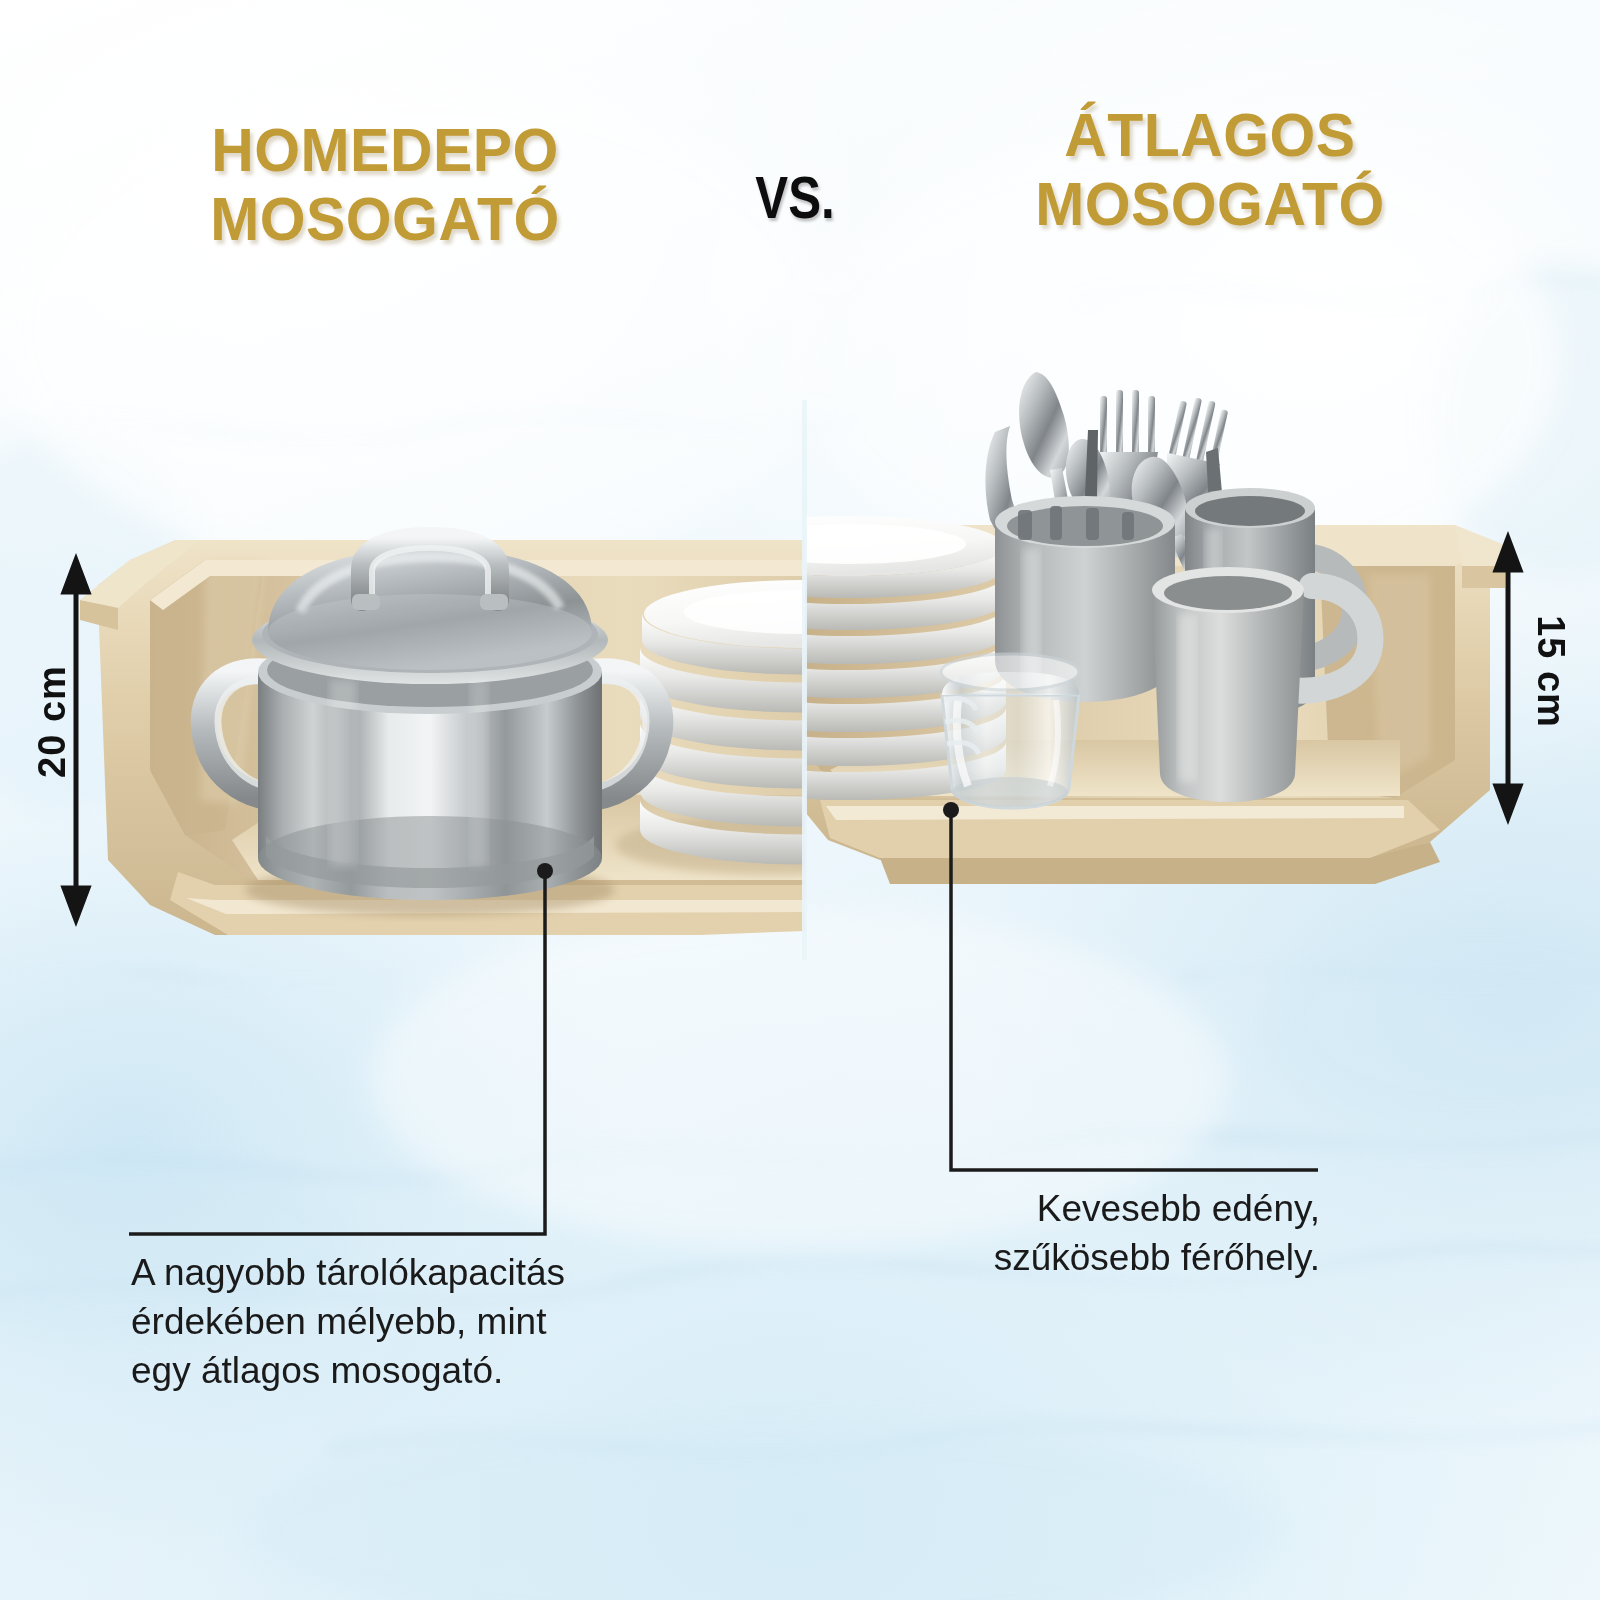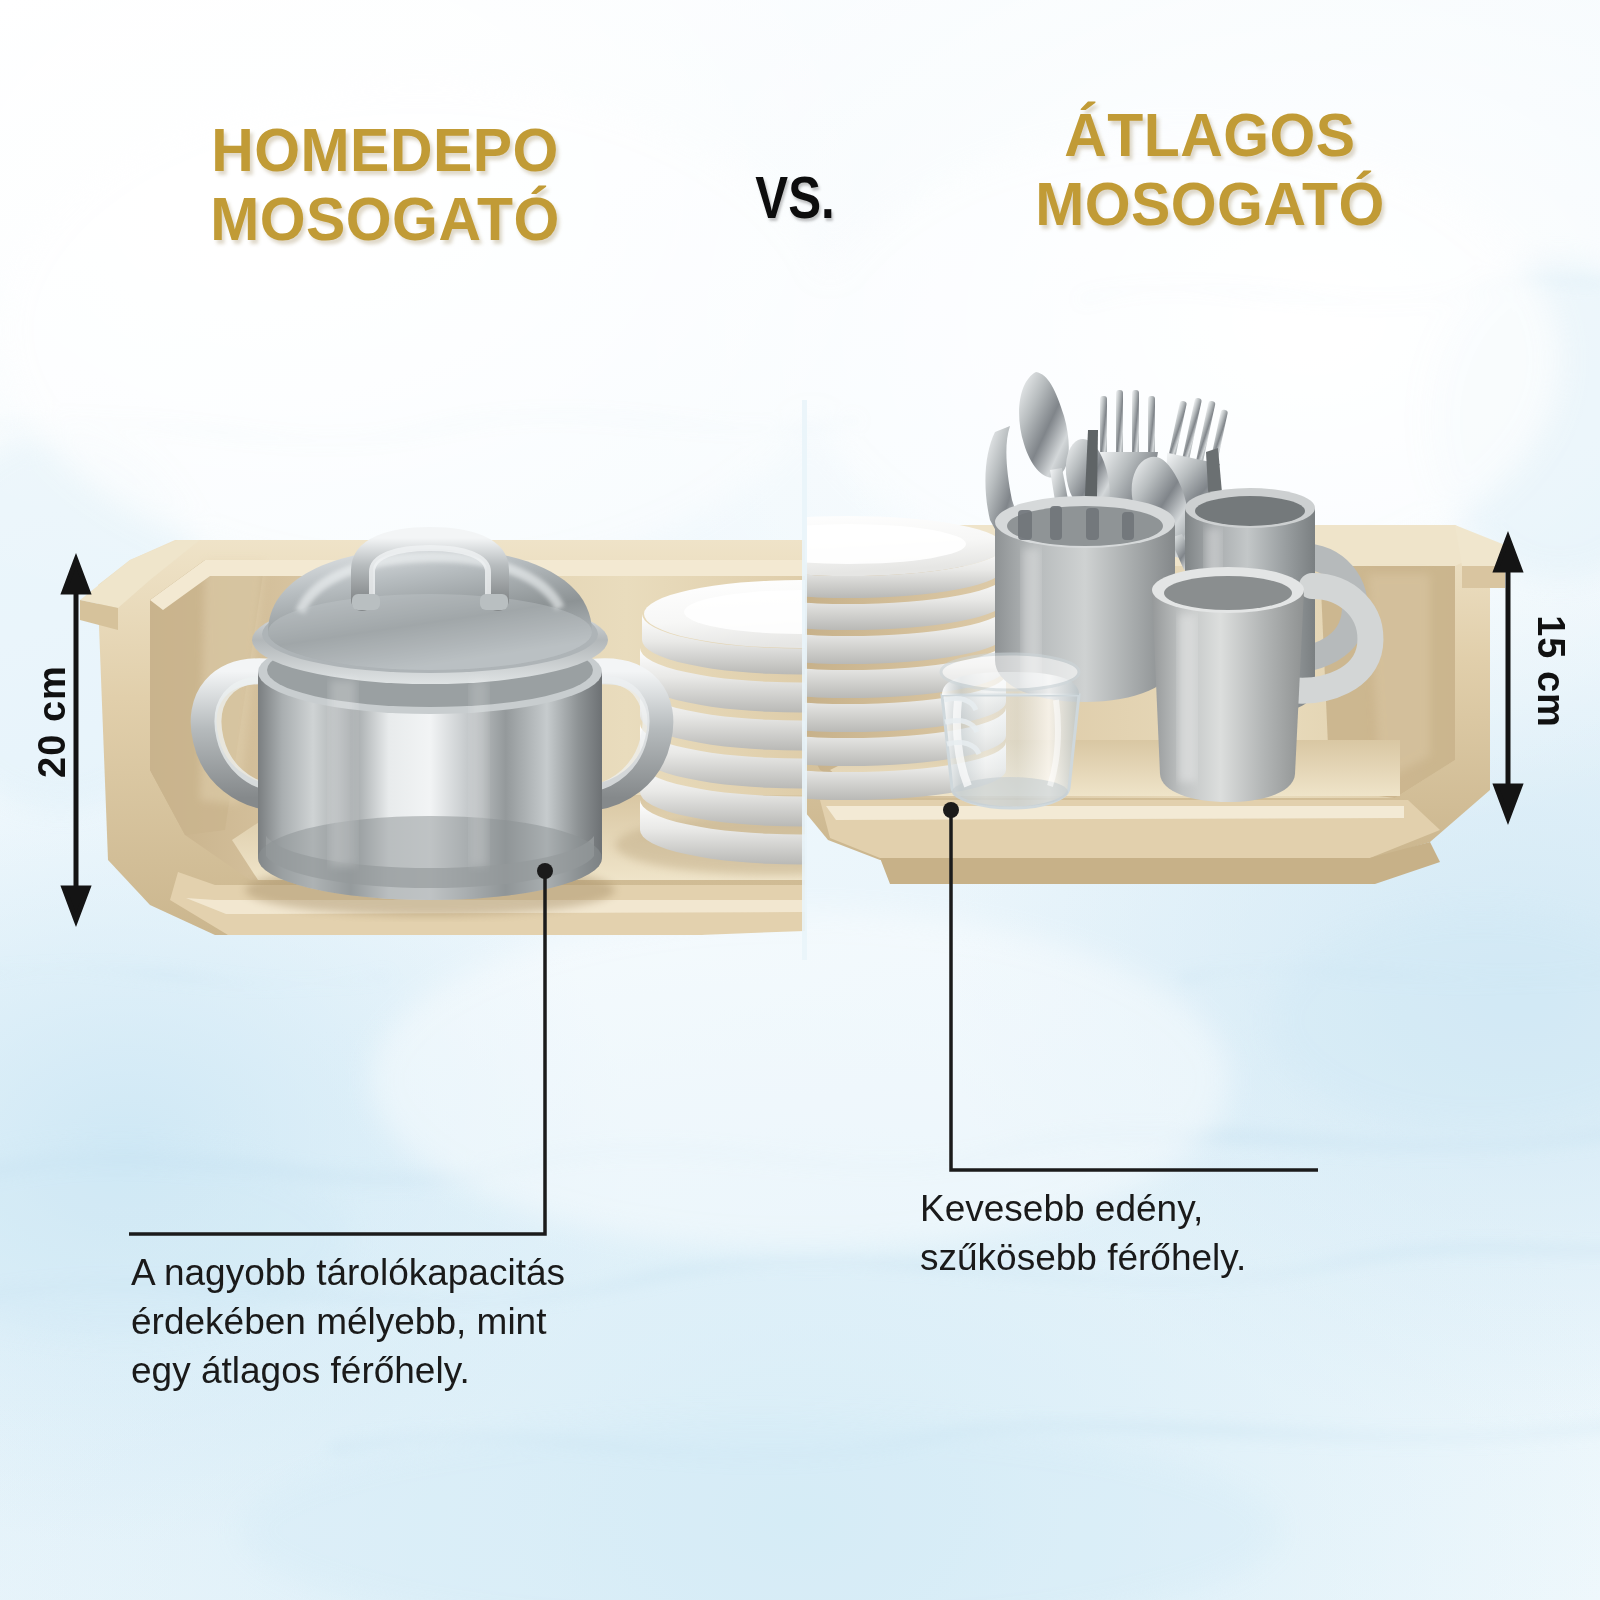--- a/index.html
+++ b/index.html
@@ -75,21 +75,21 @@
   
   .callout{
     position:absolute;
     font-size:37px;
     line-height:1.33;
     color:#1a1a1a;
     white-space:pre-line;
     z-index:7;
   }
   #callout-left { left:131px; top:1248px; width:560px; text-align:left; }
-  #callout-right{ left:920px; top:1184px; width:400px; text-align:left; }
+  #callout-right{ left:920px; top:1184px; width:400px; text-align:right; }
 </style>
 </head>
 <body>
 
 <div id="bg">
   <div class="marble-base"></div>
   <svg class="marble-veins" viewBox="0 0 1600 1600" preserveAspectRatio="none">
     <defs>
       <linearGradient id="veinG" x1="0" y1="0" x2="1" y2="1">
         <stop offset="0%" stop-color="#cfe6f3" stop-opacity=".0"></stop>
@@ -456,15 +456,15 @@
   </g>
   <circle cx="545" cy="871" r="8" fill="#1b1b1b"></circle>
   <circle cx="951" cy="810" r="8" fill="#1b1b1b"></circle>
 </svg>
 
 <div class="dim-label" id="dim-left-label">20 cm</div>
 <div class="dim-label" id="dim-right-label">15 cm</div>
 
 <div class="callout" id="callout-left">A nagyobb tárolókapacitás
 érdekében mélyebb, mint
-egy átlagos férőhely.</div>
+egy átlagos mosogató.</div>
 <div class="callout" id="callout-right">Kevesebb edény,
 szűkösebb férőhely.</div>
 
 </body></html>

